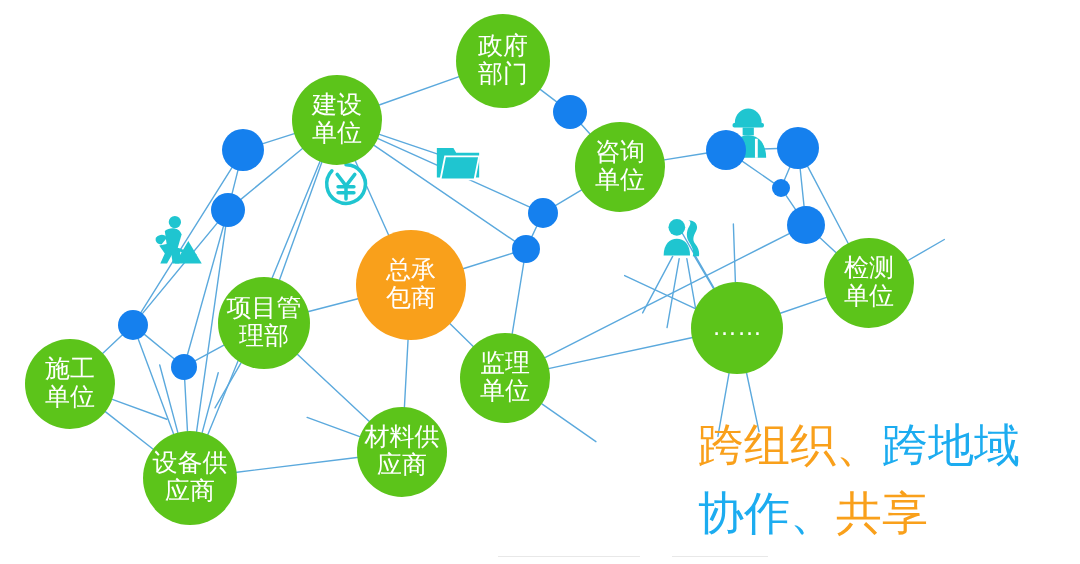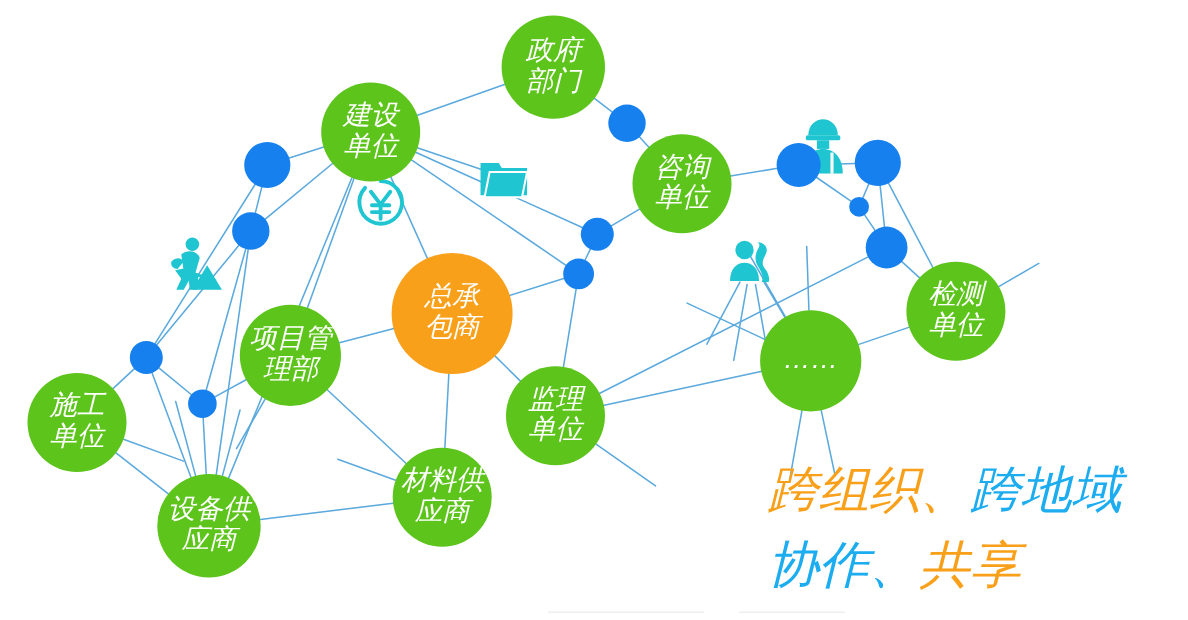--- a/index.html
+++ b/index.html
@@ -14,21 +14,20 @@
     position: relative;
     overflow: hidden;
     font-family: "Liberation Sans", "DejaVu Sans", sans-serif;
   }
   #stage {
     position: absolute;
     left: 0; top: 0;
     width: 1080px;
     height: 496px;
     background: #ffffff;
-    font-style: italic;
   }
   svg.diagram {
     position: absolute;
     left: 0; top: 0;
     width: 1080px;
     height: 564px;
     display: block;
   }
   .node-label {
     fill: #ffffff;

